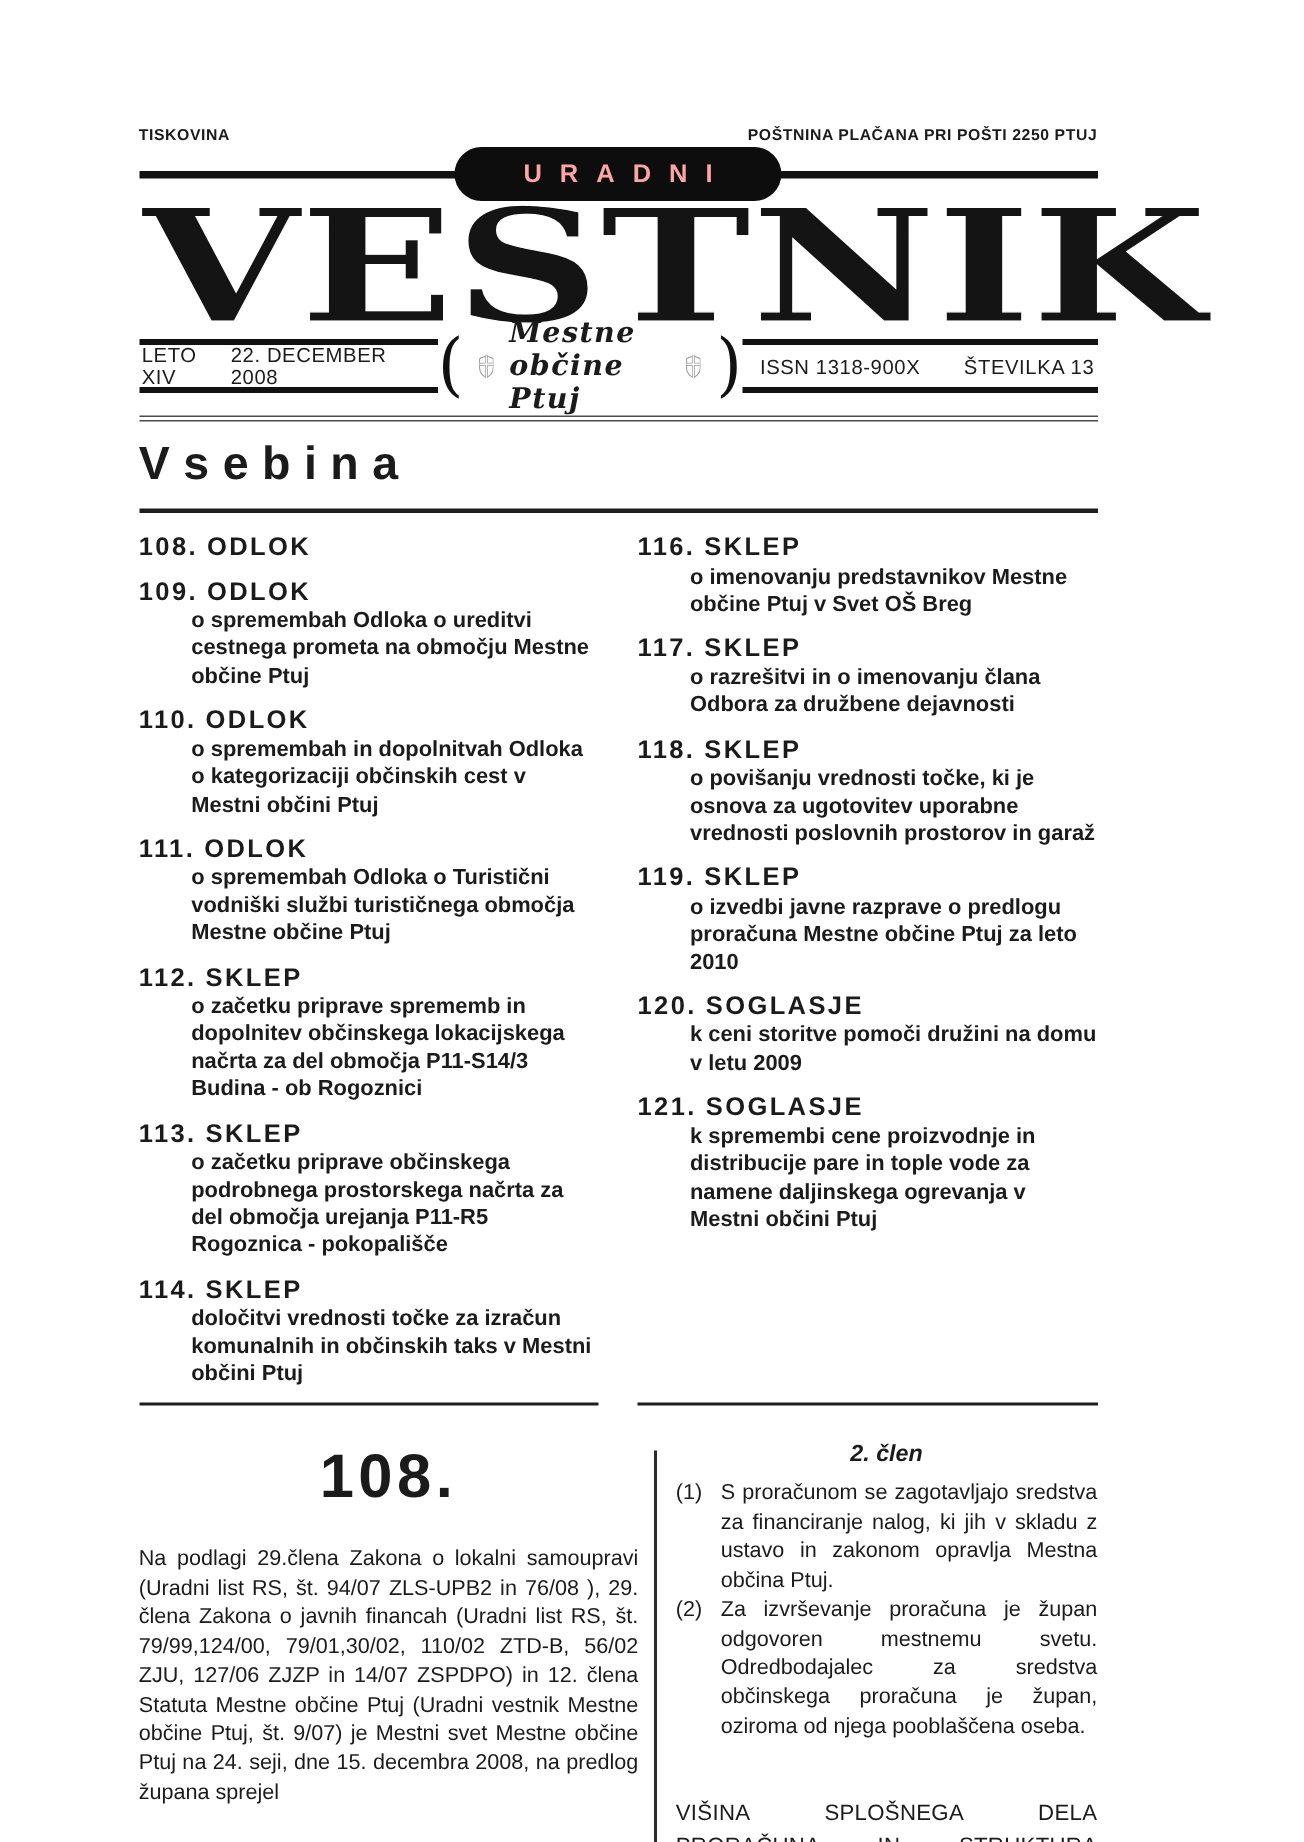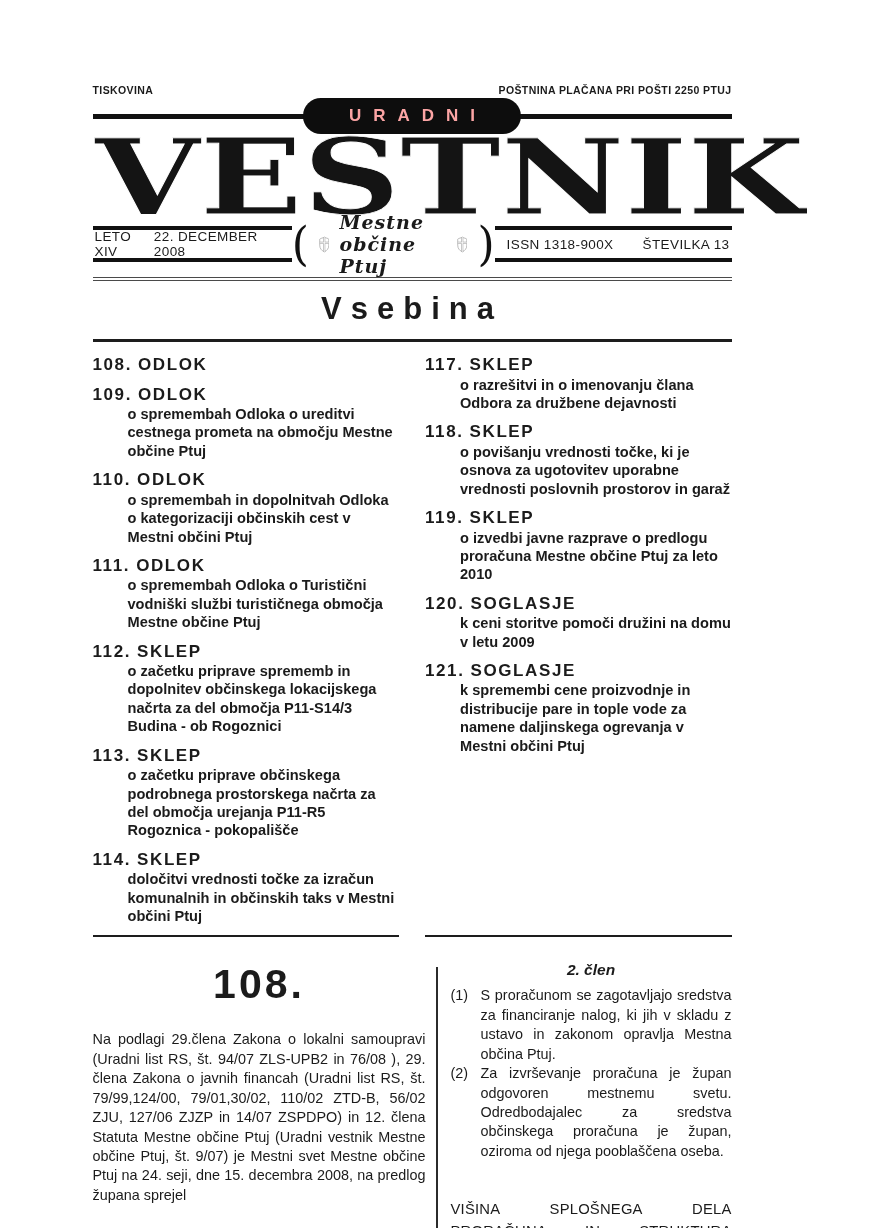--- a/index.html
+++ b/index.html
@@ -26,21 +26,21 @@
   .band-left{width:207px;padding:0 8px 0 2px;box-sizing:border-box;}
   .band-right{width:246px;justify-content:space-between;padding:0 2px 0 12px;box-sizing:border-box;margin-left:auto;}
   .band-mid{display:flex;align-items:center;gap:10px;flex:1;justify-content:center;}
   .paren{font-family:"DejaVu Serif",serif;font-size:44px;font-weight:400;line-height:.7;
     transform:scaleY(1.05);color:#111;}
   .crest{display:block;}
   .script-name{font-family:"DejaVu Serif",serif;font-style:italic;font-weight:bold;
     font-size:19px;letter-spacing:1px;}
   
   .double-rule{border-top:4px double #4a4a4a;margin-top:15px;}
-  .vsebina{font-size:31px;font-weight:bold;letter-spacing:9px;text-align:center;
+  .vsebina{font-size:31px;font-weight:bold;letter-spacing:9px;text-align:left;
     margin:10px 0 12px;}
   .solid-rule{border-top:3px solid #1d1d1d;}
   
   .toc{display:flex;gap:26px;margin-top:13px;min-height:430px;}
   .toc-col{flex:1;display:flex;flex-direction:column;}
   .toc-item{margin-bottom:10px;}
   .toc-head{font-size:17px;font-weight:bold;letter-spacing:1.6px;line-height:1.15;}
   .toc-head .kind{margin-left:6px;}
   .toc-desc{margin:1px 0 0 35px;font-size:14.6px;font-weight:bold;line-height:1.26;}
   .toc-rule{margin-top:auto;border-top:2px solid #1d1d1d;}
@@ -139,20 +139,24 @@
         <div class="toc-desc">o začetku priprave občinskega podrobnega prostorskega načrta za del območja urejanja P11-R5 Rogoznica - pokopališče</div>
       </div>
       <div class="toc-item">
         <div class="toc-head"><span>114.</span><span class="kind">SKLEP</span></div>
         <div class="toc-desc">določitvi vrednosti točke za izračun komunalnih in občinskih taks v Mestni občini Ptuj</div>
       </div>
       <div class="toc-rule"></div>
     </div>
     <div class="toc-col">
       <div class="toc-item">
+        <div class="toc-head"><span>116.</span><span class="kind">SKLEP</span></div>
+        <div class="toc-desc">o imenovanju predstavnikov Mestne občine Ptuj v Svet OŠ Breg</div>
+      </div>
+      <div class="toc-item">
         <div class="toc-head"><span>117.</span><span class="kind">SKLEP</span></div>
         <div class="toc-desc">o razrešitvi in o imenovanju člana Odbora za družbene dejavnosti</div>
       </div>
       <div class="toc-item">
         <div class="toc-head"><span>118.</span><span class="kind">SKLEP</span></div>
         <div class="toc-desc">o povišanju vrednosti točke, ki je osnova za ugotovitev uporabne vrednosti poslovnih prostorov in garaž</div>
       </div>
       <div class="toc-item">
         <div class="toc-head"><span>119.</span><span class="kind">SKLEP</span></div>
         <div class="toc-desc">o izvedbi javne razprave o predlogu proračuna Mestne občine Ptuj za leto 2010</div>

